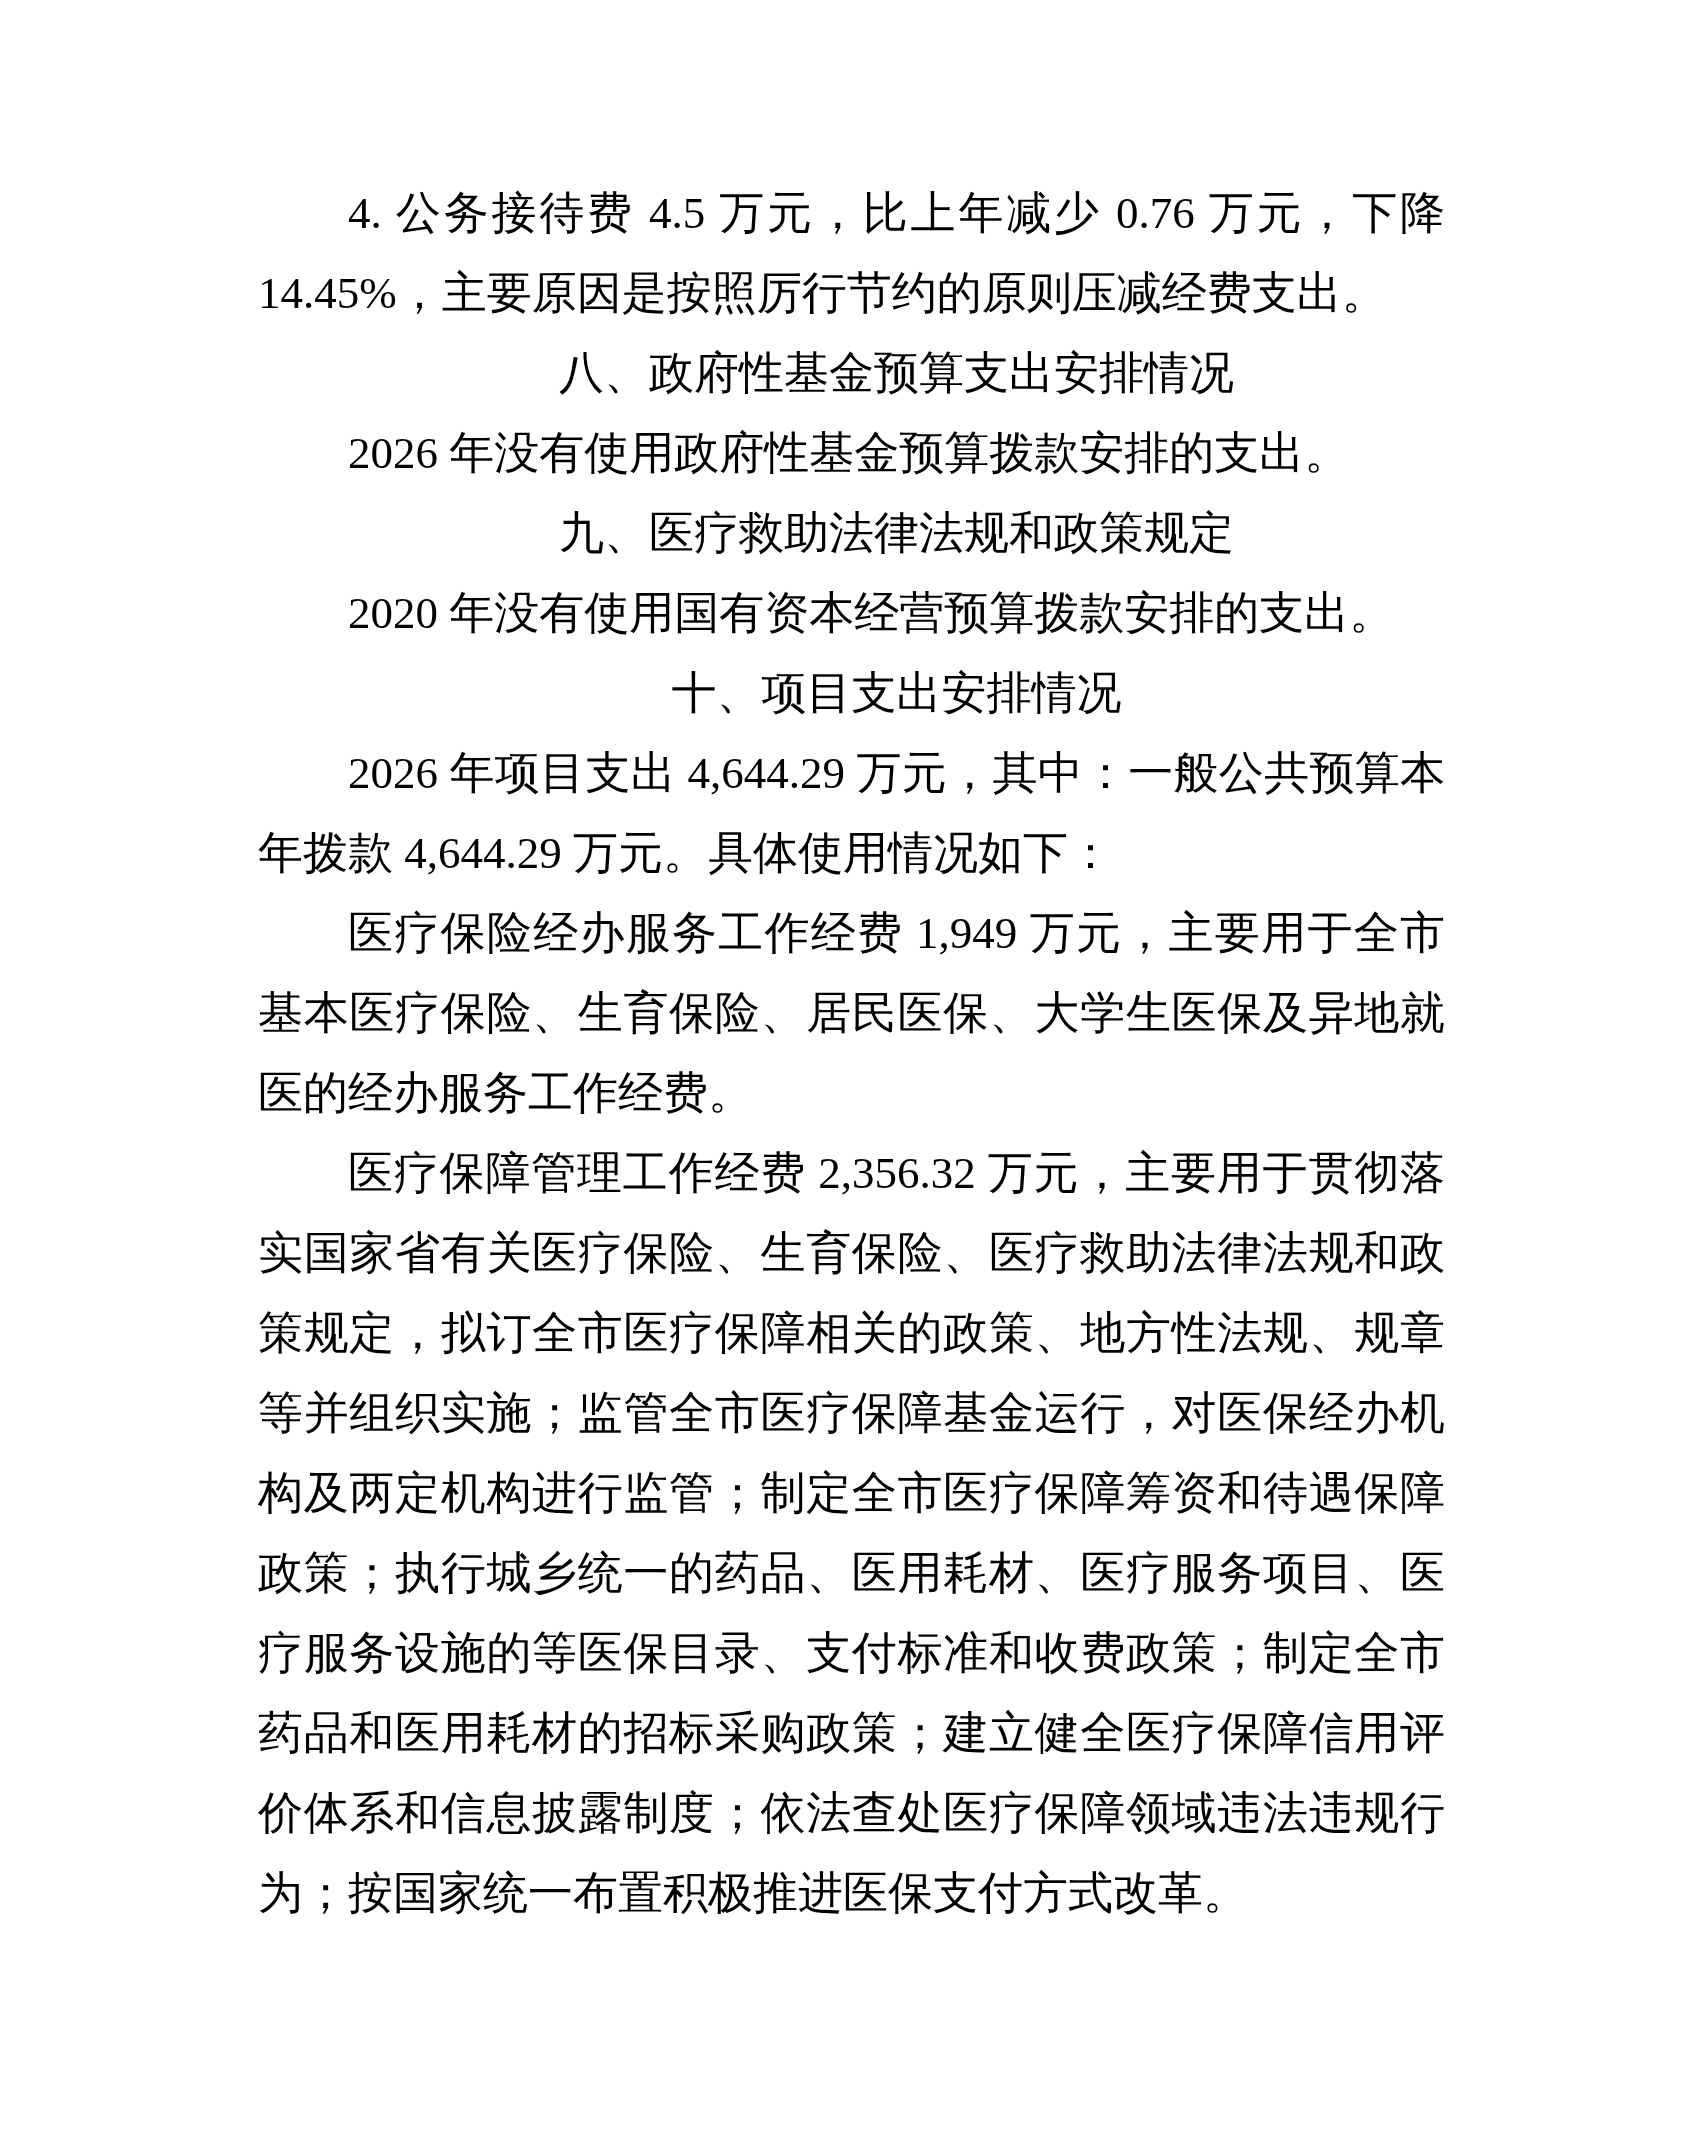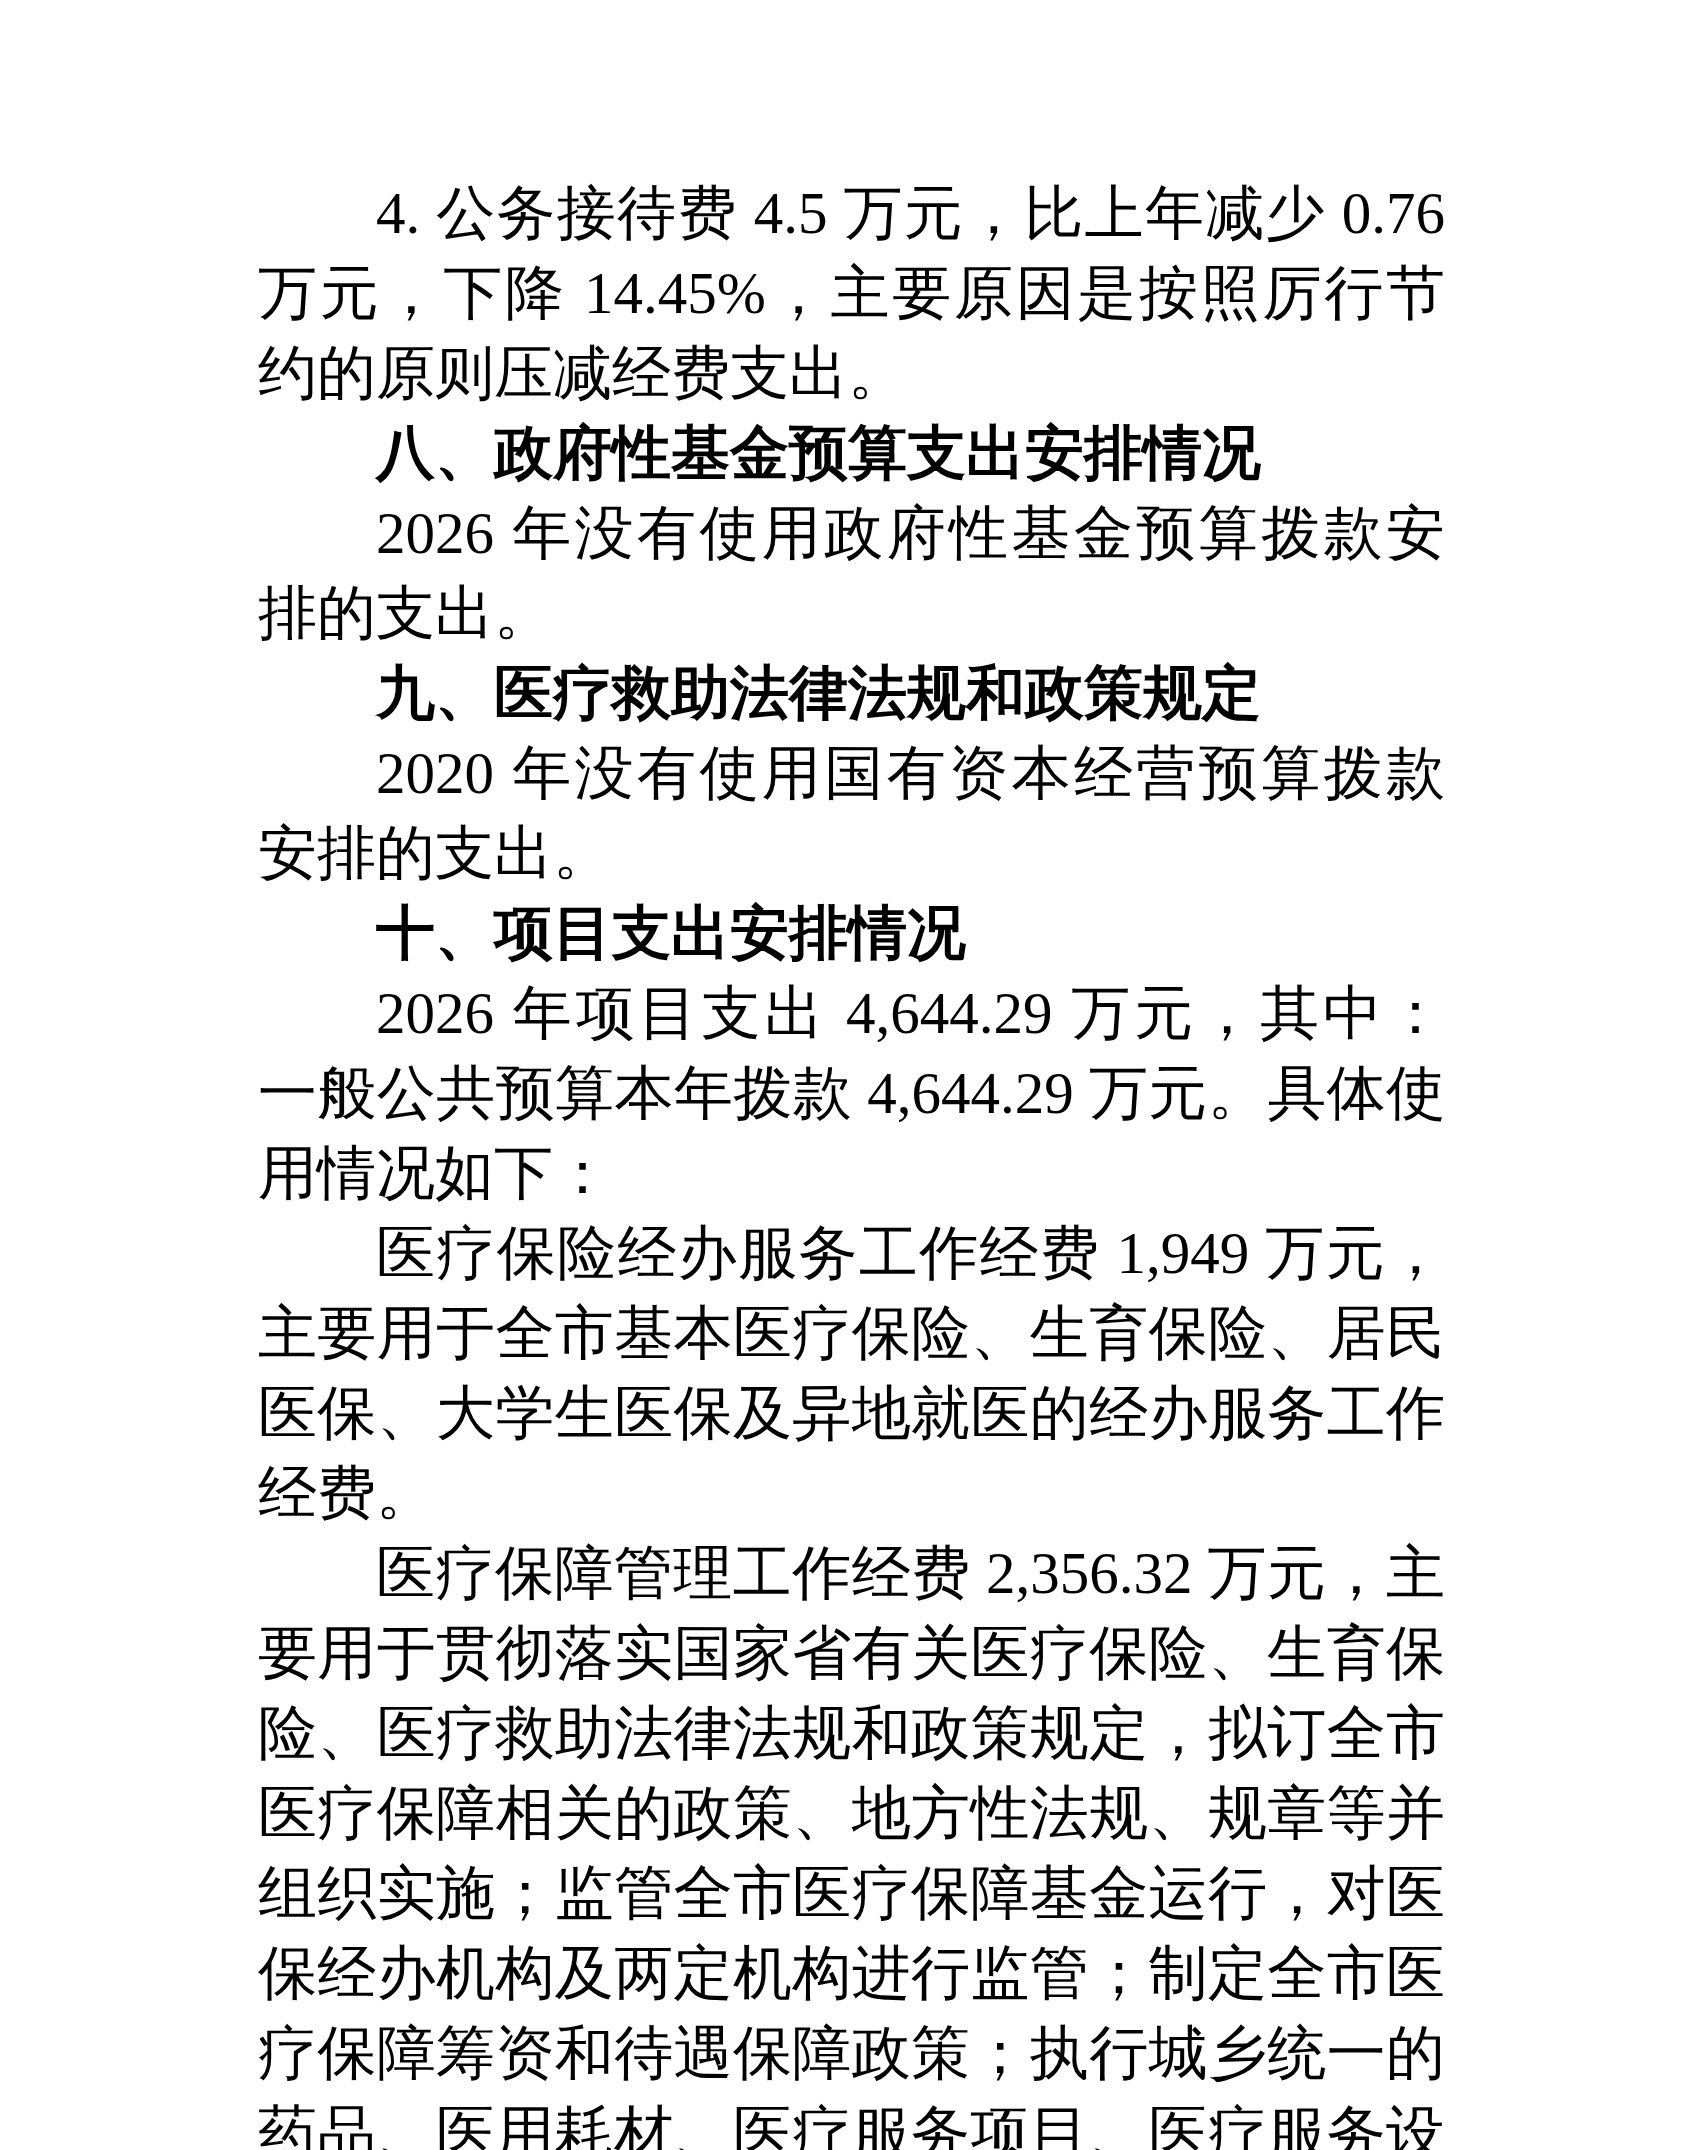--- a/index.html
+++ b/index.html
@@ -15,31 +15,31 @@
     font-family: "Liberation Serif", "DejaVu Serif", serif;
   }
   .page {
     position: absolute;
     left: 258px;
     top: 173px;
     width: 1187px;
   }
   .para {
     margin: 0;
-    font-size: 59px;
+    font-size: 45px;
     line-height: 80px;
     text-indent: 2em;
     text-align: justify;
     text-justify: inter-character;
     font-kerning: none;
   }
   .para.heading {
     font-family: "Liberation Sans", "DejaVu Sans", sans-serif;
-    font-weight: bold;
-    text-align: left;
+    font-weight: normal;
+    text-align: center;
   }
 </style>
 </head>
 <body>
 
 <div class="page">
   <p class="para body">4. 公务接待费 4.5 万元，比上年减少 0.76 万元，下降 14.45%，主要原因是按照厉行节约的原则压减经费支出。</p>
 
   <p class="para heading">八、政府性基金预算支出安排情况</p>
 

